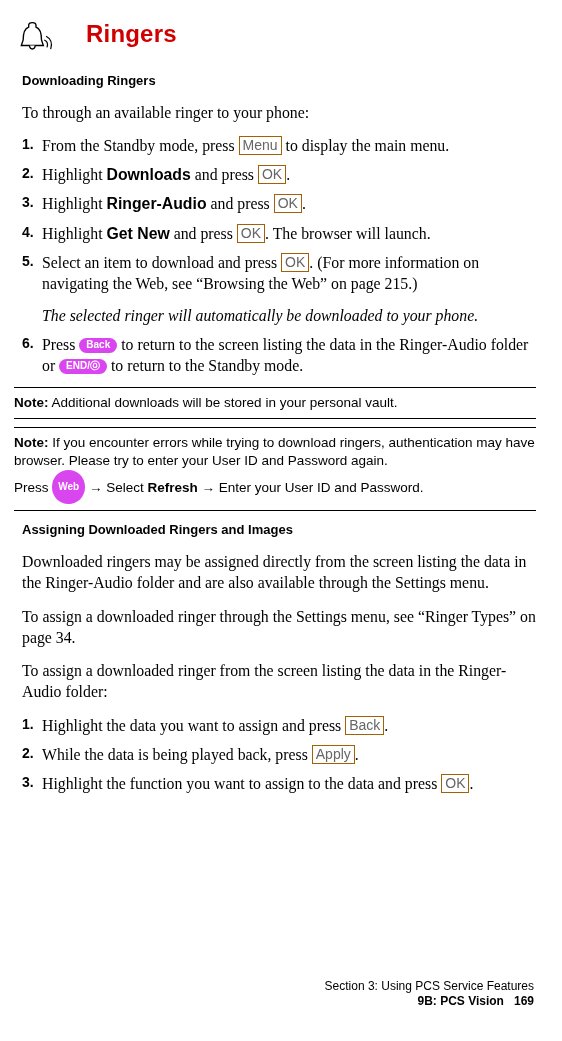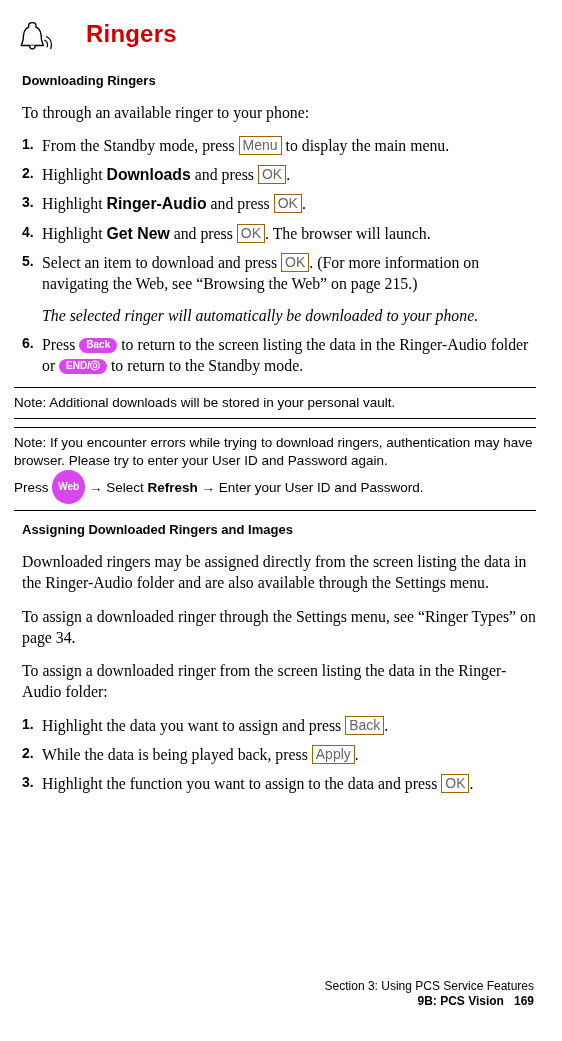--- a/index.html
+++ b/index.html
@@ -77,21 +77,21 @@
   .sans-b { font-family: Arial, Helvetica, sans-serif; font-weight: 700; }
   .note-block {
     border-top: 1.5px solid #000;
     border-bottom: 1.5px solid #000;
     font-family: Arial, Helvetica, sans-serif;
     font-size: 13.5px;
     padding: 6px 0;
     margin: 6px 0 8px 0;
     line-height: 1.35;
   }
-  .note-block .note-label { font-weight: 400; }
+  .note-block .note-label { font-weight: 700; }
   .note-block .line2 { display: block; }
   .footer {
     position: absolute;
     right: 28px;
     bottom: 31px;
     text-align: right;
     font-family: Arial, Helvetica, sans-serif;
     font-size: 12px;
     line-height: 1.3;
   }

